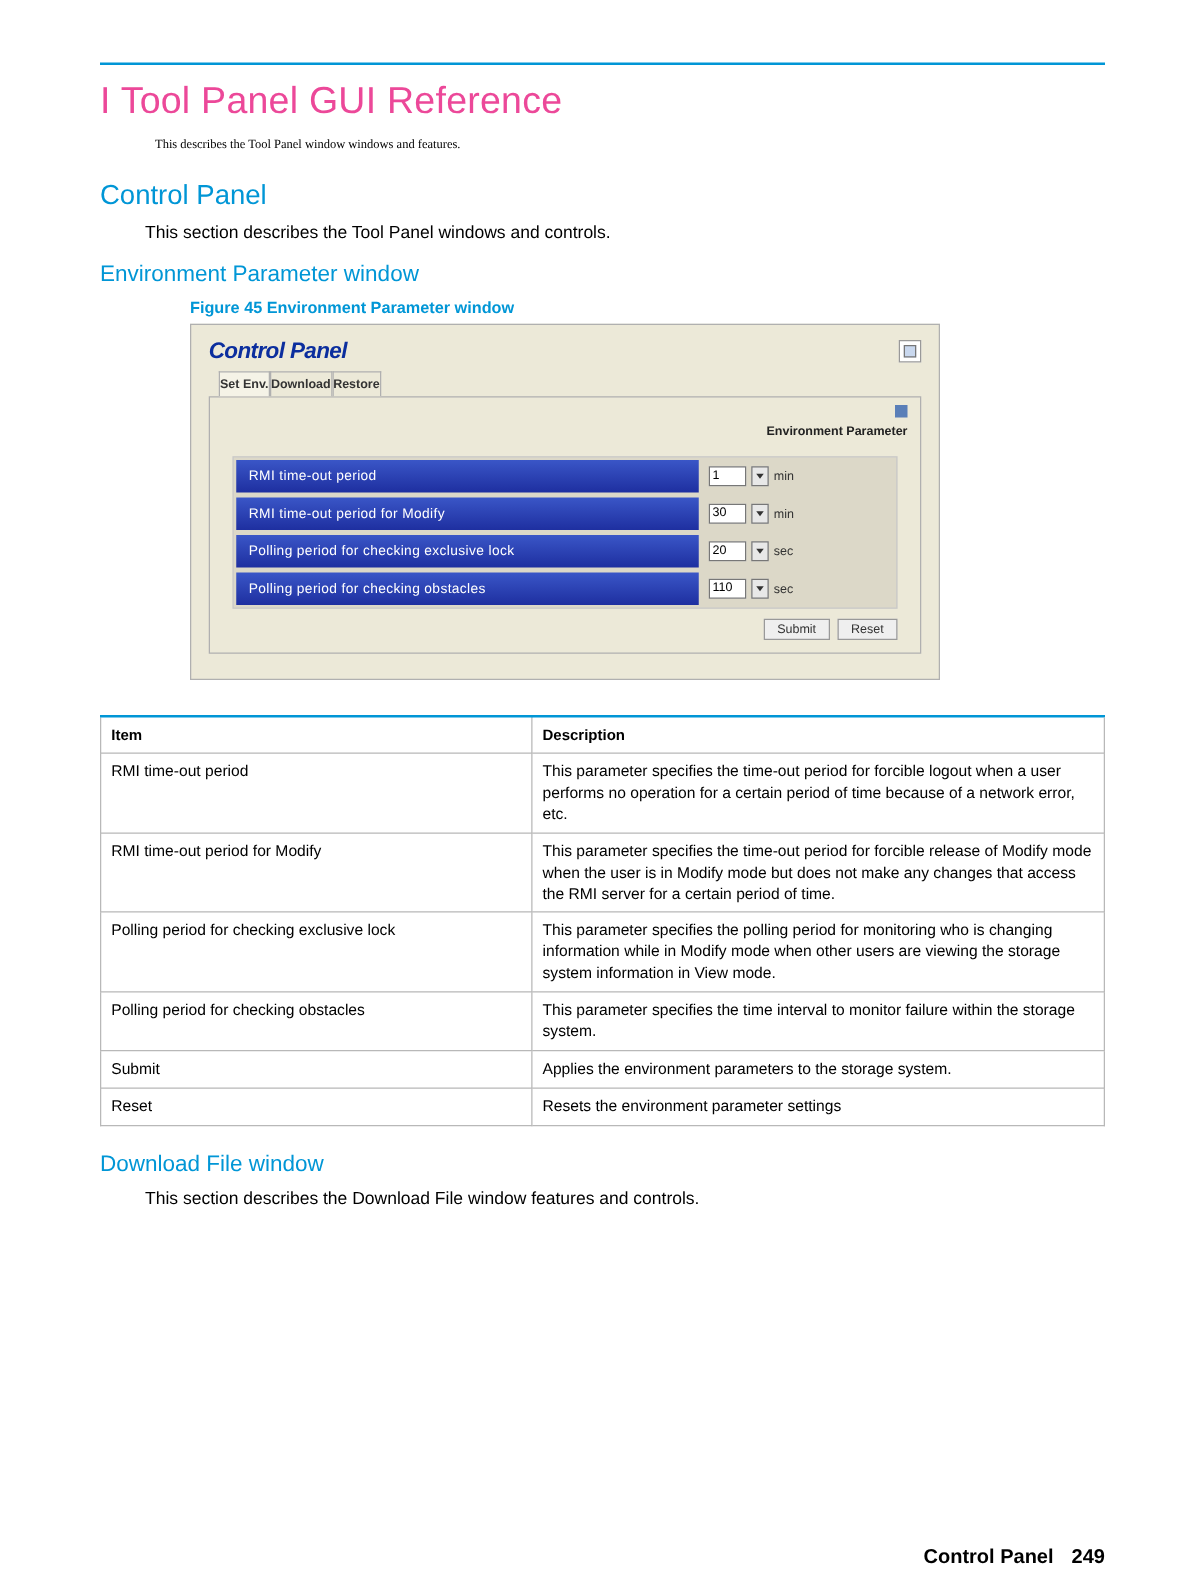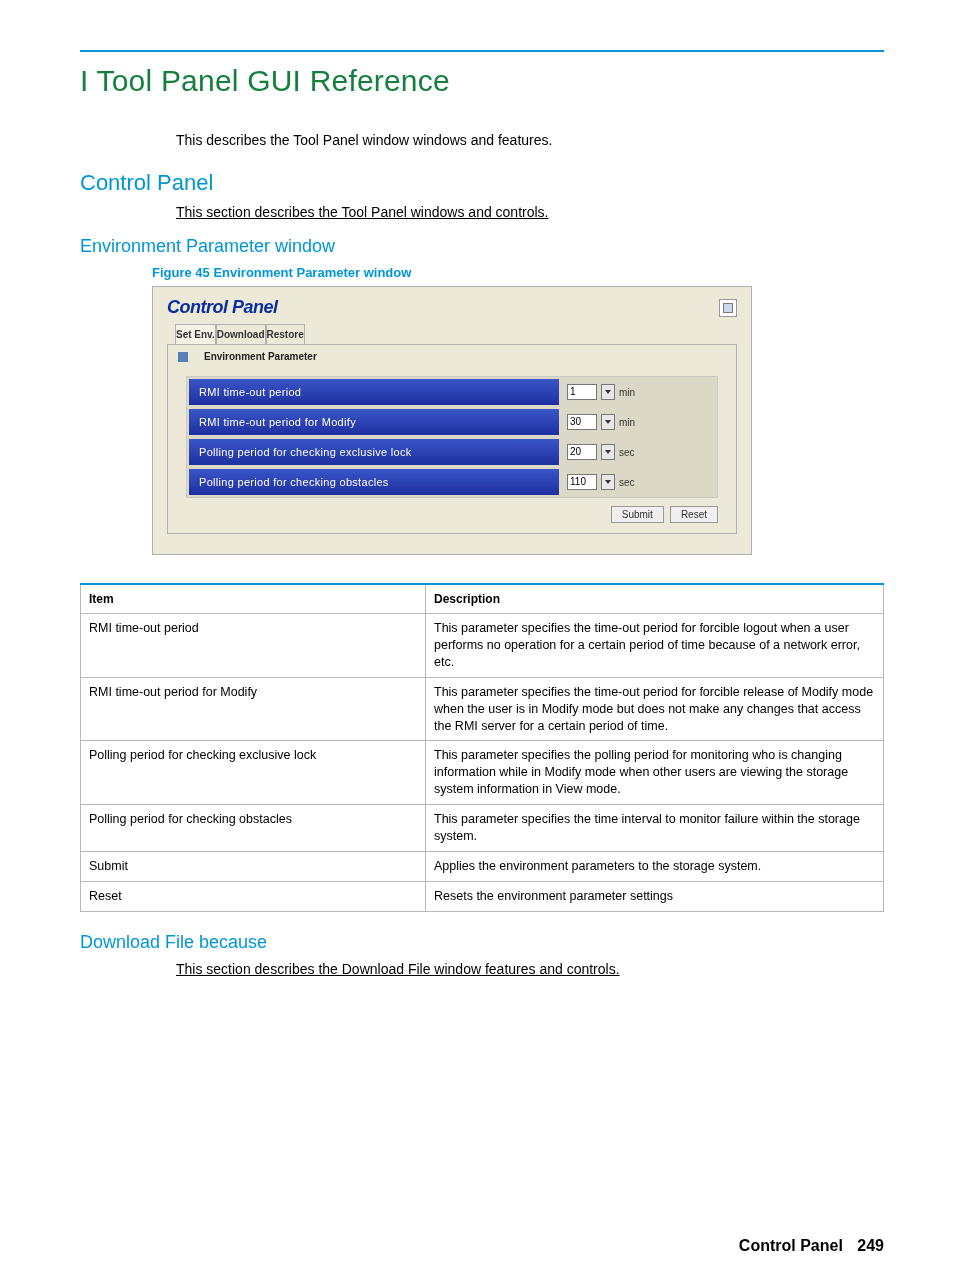--- a/index.html
+++ b/index.html
@@ -14,49 +14,49 @@
   .page {
     padding: 50px 70px 0 80px;
   }
   .top-rule {
     border-top: 2px solid #0096d6;
     margin-bottom: 12px;
   }
   h1.appendix {
     font-size: 30px;
     font-weight: 300;
-    color: #15803d;
-    margin-bottom: 34px;
+    color: #ec4899;
+    margin-bottom: 12px;
     letter-spacing: 0.2px;
   }
   .intro {
-    font-size: 14px;
-    margin-left: 96px;
+    font-size: 10px;
+    margin-left: 44px;
     margin-bottom: 22px;
     font-weight: 300;
+    font-family: Liberation Serif, serif;
   }
   h2.section {
     font-size: 22px;
     font-weight: 300;
     color: #0096d6;
     margin-bottom: 8px;
   }
   h3.subsection {
     font-size: 18px;
     font-weight: 300;
     color: #0096d6;
     margin-top: 14px;
     margin-bottom: 8px;
   }
   .body-text {
     font-size: 14px;
-    margin-left: 96px;
+    margin-left: 36px;
     margin-bottom: 16px;
     font-weight: 300;
-    text-decoration: underline;
   }
   .figure-caption {
     font-size: 13px;
     font-weight: 700;
     color: #0096d6;
     margin-left: 72px;
     margin-bottom: 6px;
   }
 
   
@@ -115,26 +115,27 @@
   .tab.active { background: #f5f3e7; }
   .tab-body {
     margin: 0 14px;
     border: 1px solid #b0b0b0;
     background: #ece9d8;
     padding-bottom: 10px;
   }
   .env-header {
     display: flex;
     align-items: flex-end;
-    gap: 16px;
+    gap: 6px;
     padding: 6px 10px 8px 10px;
     font-family: Verdana, sans-serif;
     font-size: 10px;
     font-weight: 700;
     color: #222;
+    flex-direction: column;
   }
   .env-sq {
     width: 10px; height: 10px;
     background: #5a7fb8;
   }
   .param-grid {
     margin: 6px 18px 8px 18px;
     border: 1px solid #c9c9c9;
     background: #dcd8c8;
   }
@@ -341,20 +342,20 @@
         <td>Submit</td>
         <td>Applies the environment parameters to the storage system.</td>
       </tr>
       <tr>
         <td>Reset</td>
         <td>Resets the environment parameter settings</td>
       </tr>
     </tbody>
   </table>
 
-  <h3 class="subsection">Download File because</h3>
+  <h3 class="subsection">Download File window</h3>
   <p class="body-text">This section describes the Download File window features and controls.</p>
 </div>
 
 <div class="footer">
   <span>Control Panel</span>
   <span class="pnum">249</span>
 </div>
 
 </body></html>

